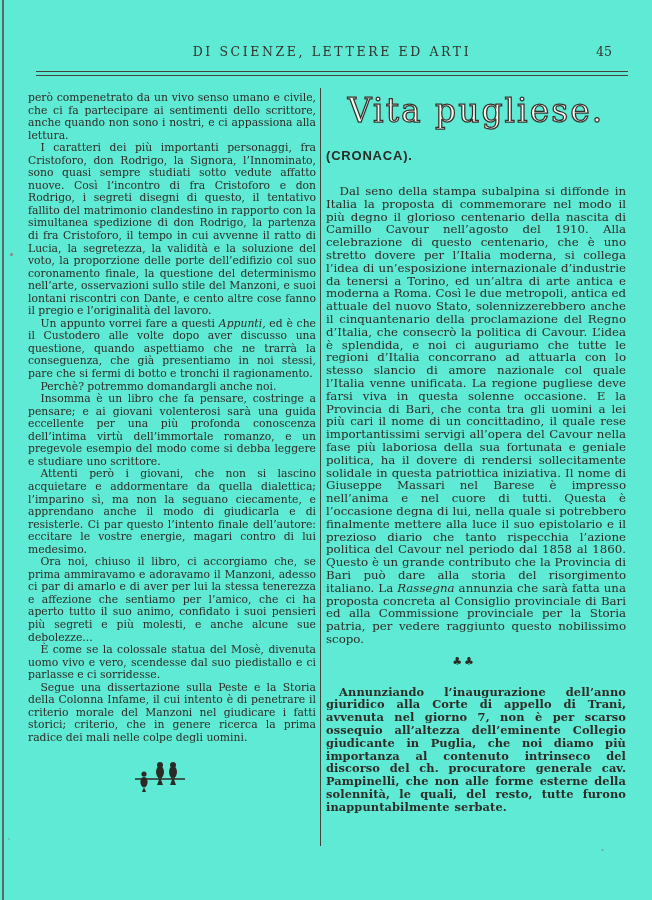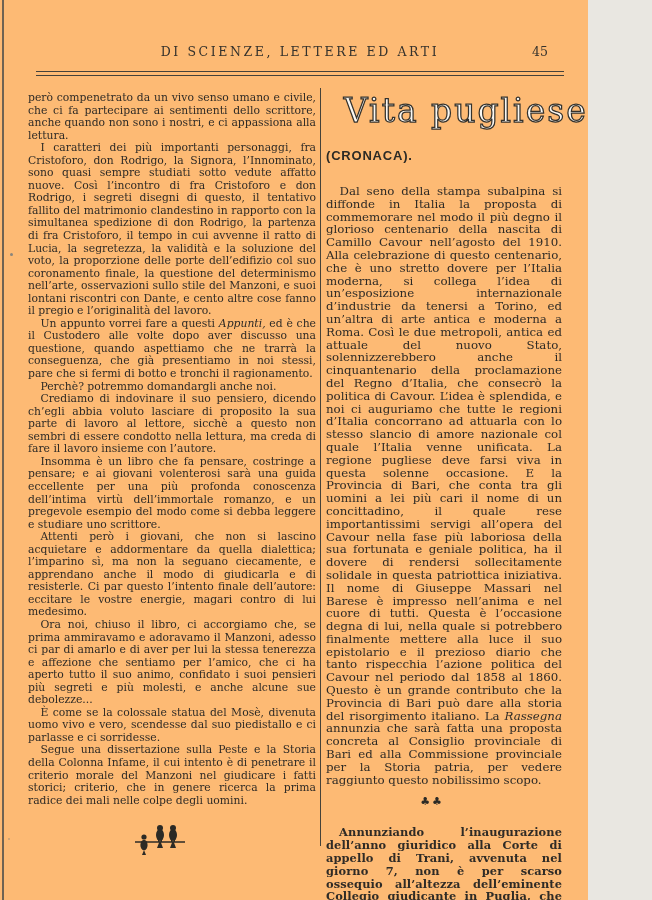--- a/index.html
+++ b/index.html
@@ -2,22 +2,22 @@
 <html lang="it"><head>
 <meta charset="utf-8">
 <style>
   html,body { margin:0; padding:0; }
   body {
     width:652px; height:900px;
     font-family:"DejaVu Serif","Liberation Serif",serif;
     background:#e9e7e1;
   }
   .page {
-    position:relative; width:588px; height:900px;
-    background:#fdba74; overflow:hidden; color:#2f2b26;
+    position:relative; width:652px; height:900px;
+    background:#5eead4; overflow:hidden; color:#2f2b26;
   }
   
   .spine-line { position:absolute; left:2px; top:0; bottom:0; width:2px; background:#57544c; opacity:.85; }
   .speck { position:absolute; background:#8a867c; border-radius:50%; }
   .speck.s1 { left:10px; top:253px; width:3px; height:3px; }
   .speck.s2 { left:601px; top:849px; width:3px; height:2px; opacity:.6; }
   .speck.s3 { left:8px; top:838px; width:2px; height:2px; opacity:.5; }
 
   .running-head {
     position:absolute; top:44px; left:38px; right:26px; height:18px;
@@ -77,21 +77,20 @@
   <div class="head-rule"></div>
 
   <div class="columns">
 
     <div class="col-left">
       <div id="left-paras">
           <p class="para noindent"><span>però compenetrato da un vivo senso umano e civile, che ci fa partecipare ai sentimenti dello scrittore, anche quando non sono i nostri, e ci appassiona alla lettura.</span></p>
           <p class="para"><span>I caratteri dei più importanti personaggi, fra Cristoforo, don Rodrigo, la Signora, l’Innominato, sono quasi sempre studiati sotto vedute affatto nuove. Così l’incontro di fra Cristoforo e don Rodrigo, i segreti disegni di questo, il tentativo fallito del matrimonio clandestino in rapporto con la simultanea spedizione di don Rodrigo, la partenza di fra Cristoforo, il tempo in cui avvenne il ratto di Lucia, la segretezza, la validità e la soluzione del voto, la proporzione delle porte dell’edifizio col suo coronamento finale, la questione del determinismo nell’arte, osservazioni sullo stile del Manzoni, e suoi lontani riscontri con Dante, e cento altre cose fanno il pregio e l’originalità del lavoro.</span></p>
           <p class="para"><span>Un appunto vorrei fare a questi </span><span class="it">Appunti,</span><span> ed è che il Custodero alle volte dopo aver discusso una questione, quando aspettiamo che ne trarrà la conseguenza, che già presentiamo in noi stessi, pare che si fermi di botto e tronchi il ragionamento.</span></p>
           <p class="para"><span>Perchè? potremmo domandargli anche noi.</span></p>
-          <p class="para"><span>Crediamo di indovinare il suo pensiero, dicendo ch’egli abbia voluto lasciare di proposito la sua parte di lavoro al lettore, sicchè a questo non sembri di essere condotto nella lettura, ma creda di fare il lavoro insieme con l’autore.</span></p>
           <p class="para"><span>Insomma è un libro che fa pensare, costringe a pensare; e ai giovani volenterosi sarà una guida eccellente per una più profonda conoscenza dell’intima virtù dell’immortale romanzo, e un pregevole esempio del modo come si debba leggere e studiare uno scrittore.</span></p>
           <p class="para"><span>Attenti però i giovani, che non si lascino acquietare e addormentare da quella dialettica; l’imparino sì, ma non la seguano ciecamente, e apprendano anche il modo di giudicarla e di resisterle. Ci par questo l’intento finale dell’autore: eccitare le vostre energie, magari contro di lui medesimo.</span></p>
           <p class="para"><span>Ora noi, chiuso il libro, ci accorgiamo che, se prima ammiravamo e adoravamo il Manzoni, adesso ci par di amarlo e di aver per lui la stessa tenerezza e affezione che sentiamo per l’amico, che ci ha aperto tutto il suo animo, confidato i suoi pensieri più segreti e più molesti, e anche alcune sue debolezze...</span></p>
           <p class="para"><span>È come se la colossale statua del Mosè, divenuta uomo vivo e vero, scendesse dal suo piedistallo e ci parlasse e ci sorridesse.</span></p>
           <p class="para"><span>Segue una dissertazione sulla Peste e la Storia della Colonna Infame, il cui intento è di penetrare il criterio morale del Manzoni nel giudicare i fatti storici; criterio, che in genere ricerca la prima radice dei mali nelle colpe degli uomini.</span></p>
         </div>
       <div class="birds-ornament">
         <svg width="56" height="36" viewBox="0 0 56 36" aria-hidden="true">
           <line x1="3" y1="21" x2="53" y2="21" stroke="#2c2a25" stroke-width="1.4"></line>
 

